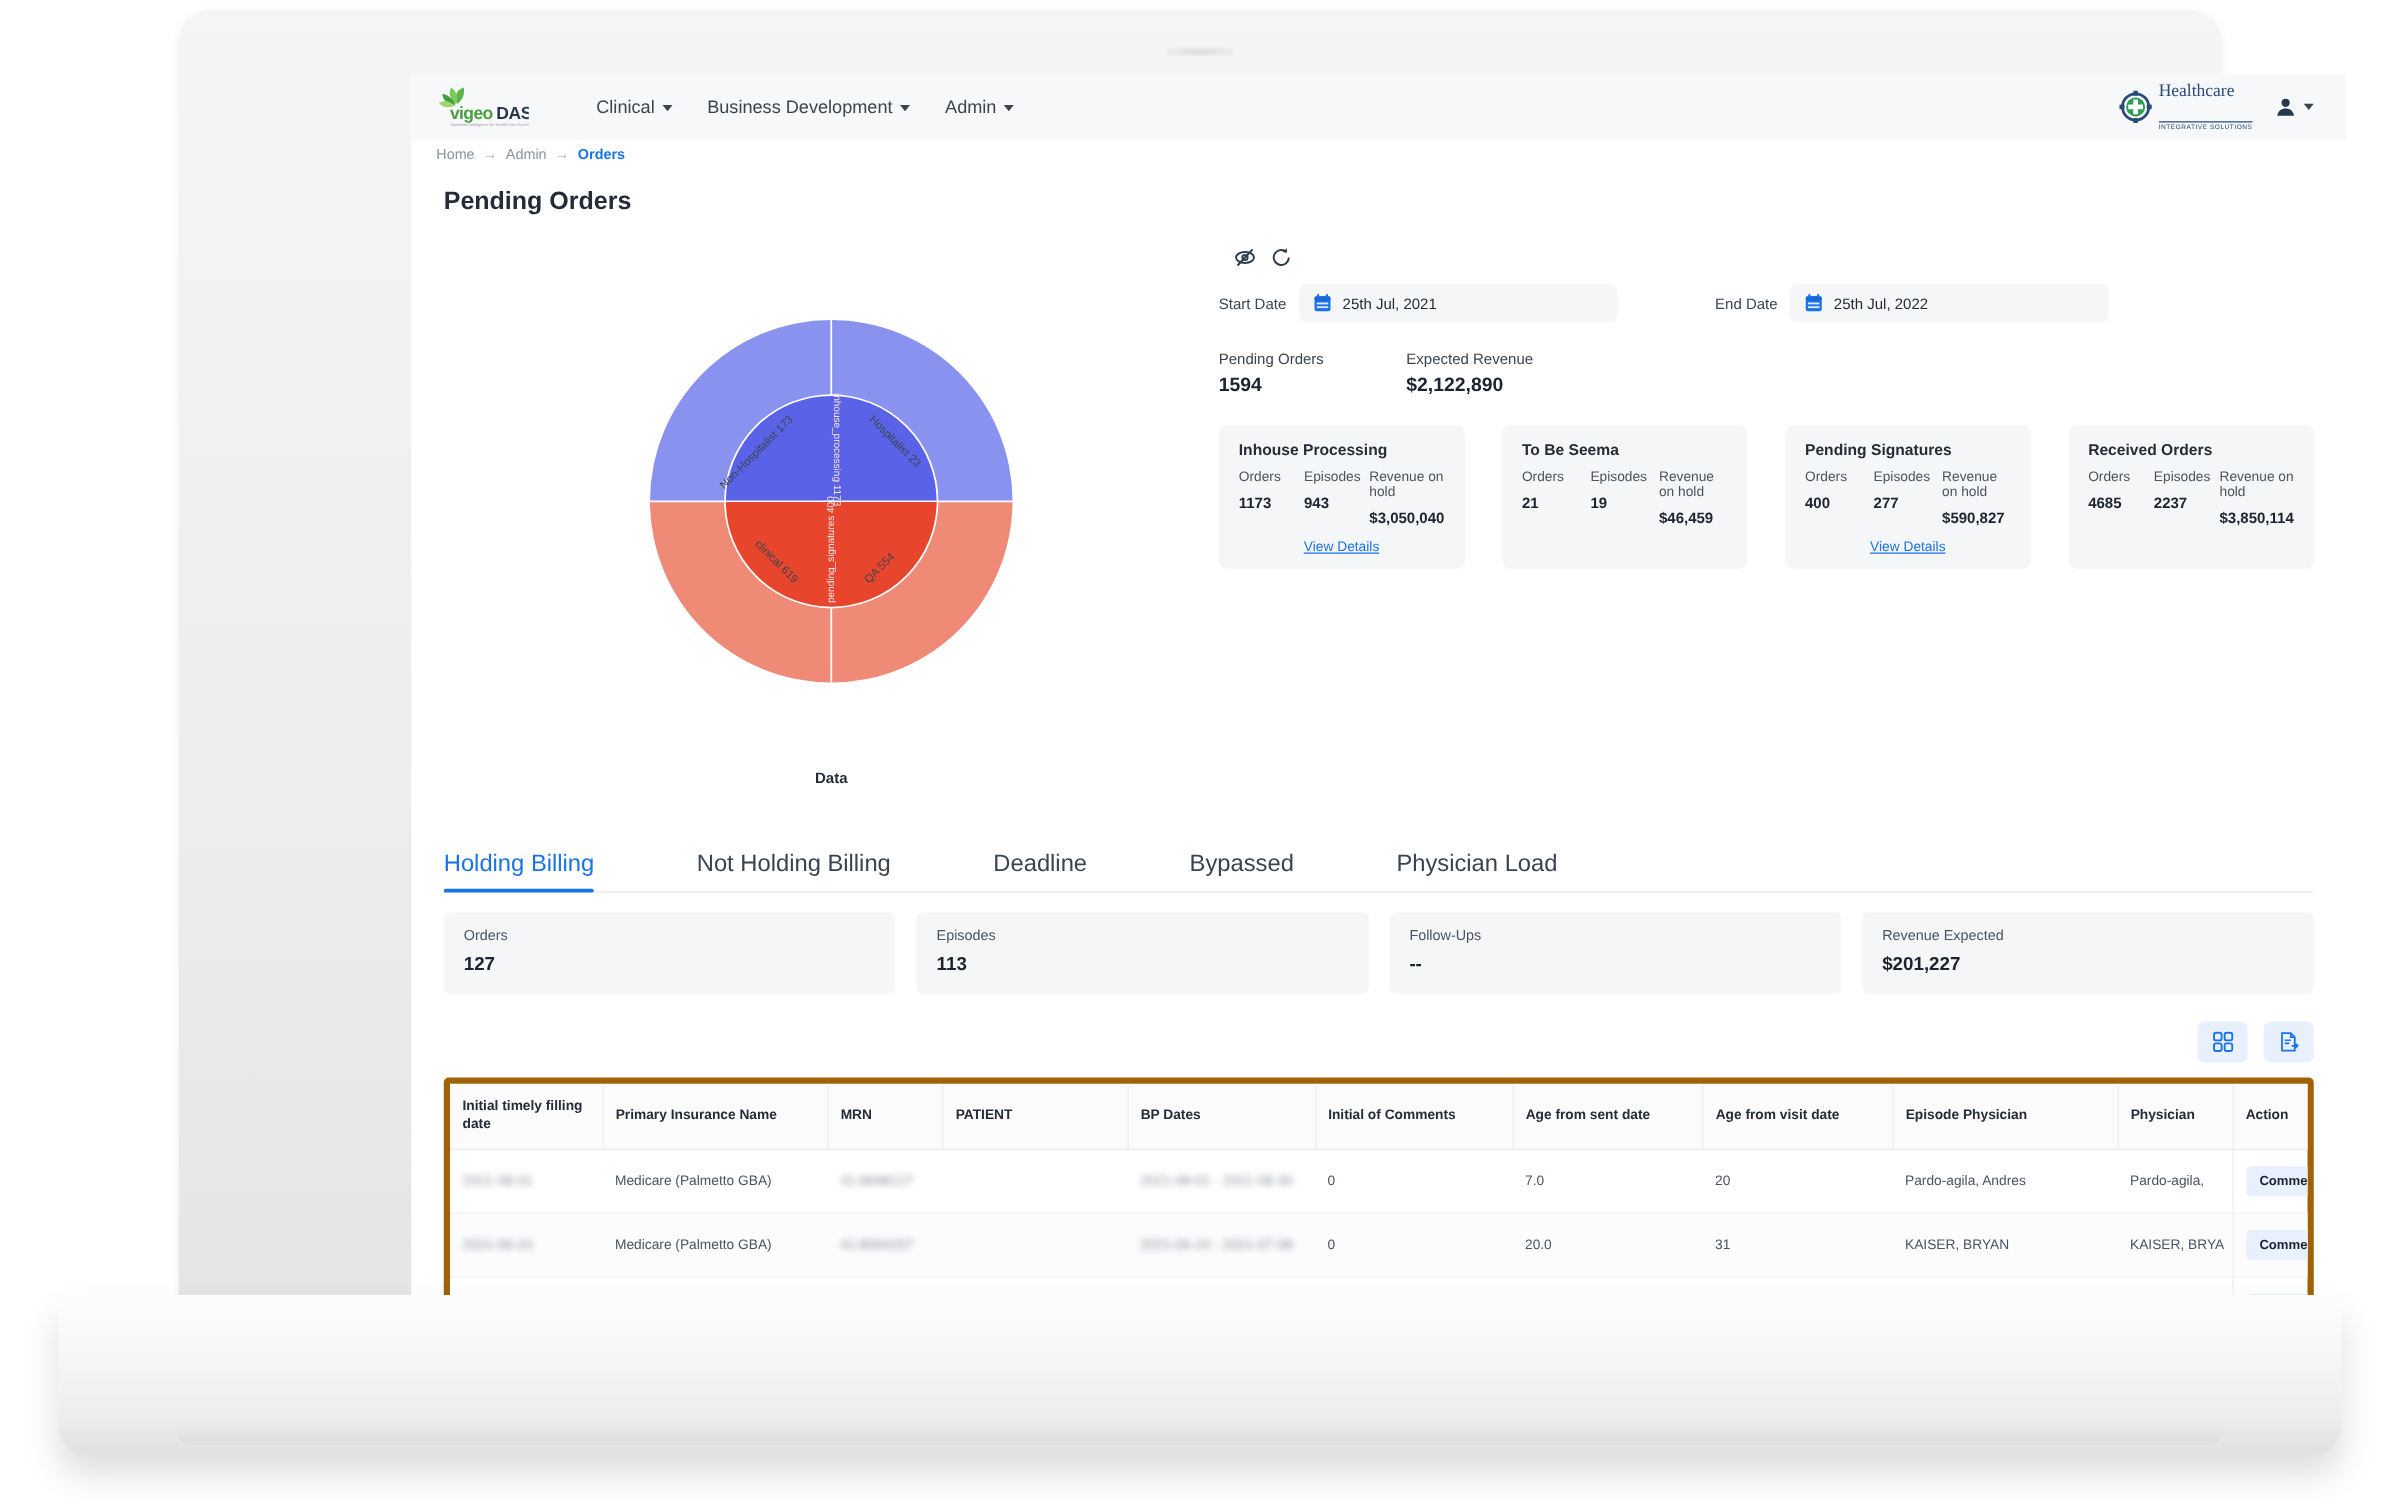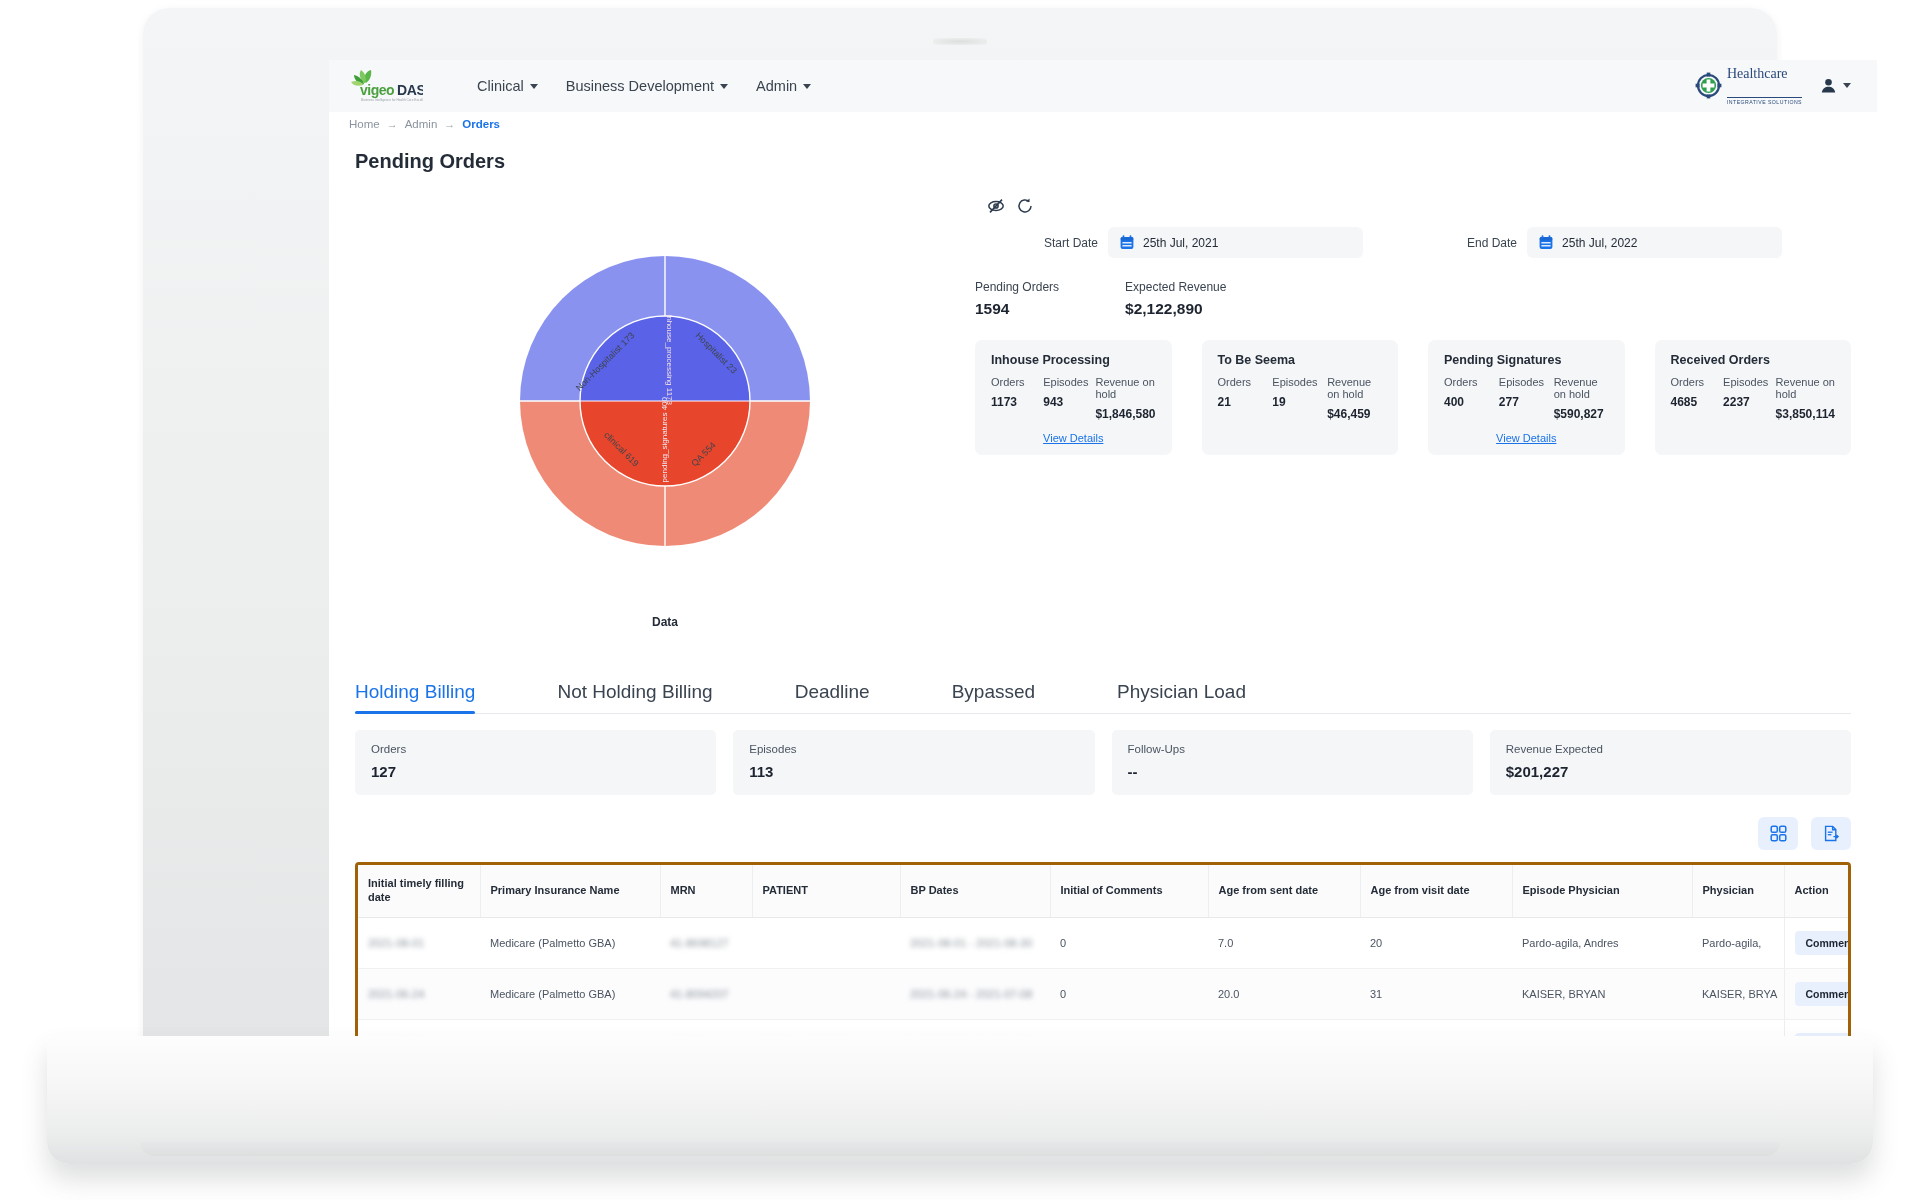--- a/index.html
+++ b/index.html
@@ -88,21 +88,21 @@
   
   .top-row { display:flex; gap:0; margin-top:10px; }
   .chart-col { width:620px; padding-top:18px; position:relative; }
   .chart-wrap { width:430px; height:400px; margin:0 auto; position:relative; }
   .chart-caption { text-align:center; font-size:12px; font-weight:700; color:#242c38; margin-top:14px; }
 
   .right-col { flex:1; padding-top:14px; }
   .chart-tools { display:flex; gap:11px; margin-left:12px; margin-bottom:12px; }
   .tool-icon { cursor:pointer; width:18px; height:18px; }
 
-  .date-row { display:flex; gap:16px; align-items:center;justify-content:center; }
+  .date-row { display:flex; gap:3px; align-items:center; }
   .date-group { display:flex; align-items:center; gap:10px; }
   .date-label { font-size:12px; color:#3a4450; white-space:nowrap; }
   .date-field {
     background:#f5f6f8; border-radius:6px; height:31px; width:255px;
     display:flex; align-items:center; gap:9px; padding:0 12px; cursor:pointer;
   }
   .date-value { font-size:12px; color:#242c38; }
   .date-spacer { width:72px; }
 
   .summary-row { display:flex; gap:66px; margin-top:22px; margin-left:0; }
@@ -139,21 +139,21 @@
   .kpi .lbl { font-size:11.5px; color:#4a5461; }
   .kpi .val { font-size:15px; font-weight:700; color:#1d2430; margin-top:8px; }
 
   .table-actions { display:flex; justify-content:flex-end; gap:13px; margin-top:22px; }
   .act-btn {
     width:40px; height:33px; background:#e8f0fe; border-radius:6px;
     display:flex; align-items:center; justify-content:center; cursor:pointer;
   }
 
   
-  .table-shell { margin-top:12px; border:3px solid #a16207; border-radius:4px; overflow:hidden; position:relative; }
+  .table-shell { margin-top:12px; border:5px solid #a16207; border-radius:4px; overflow:hidden; position:relative; }
   table { border-collapse:collapse; width:100%; table-layout:fixed; }
   thead th {
     background:#fbfbfc; font-size:11px; font-weight:700; color:#242c38;
     text-align:left; padding:12px 10px; border-bottom:1px solid #e7e9ec;
     border-right:1px solid #eceef1; vertical-align:middle; line-height:1.25;
   }
   thead th:last-child { border-right:none; }
   tbody td {
     font-size:11px; color:#4a5461; padding:13px 10px; border-bottom:1px solid #f0f1f3;
     white-space:nowrap; overflow:hidden; text-overflow:clip;
@@ -347,21 +347,21 @@
                   <div>
                     <div class="m-lbl">Orders</div>
                     <div class="m-val">1173</div>
                   </div>
                   <div>
                     <div class="m-lbl">Episodes</div>
                     <div class="m-val">943</div>
                   </div>
                   <div>
                     <div class="m-lbl">Revenue on hold</div>
-                    <div class="m-val">$1,846,580</div>
+                    <div class="m-val">$3,050,040</div>
                   </div>
                 </div>
                 <span class="card-link">View Details</span>
               </div>
 
               <div class="card no-link">
                 <div class="card-title">To Be Seema</div>
                 <div class="card-metrics">
                   <div>
                     <div class="m-lbl">Orders</div>

